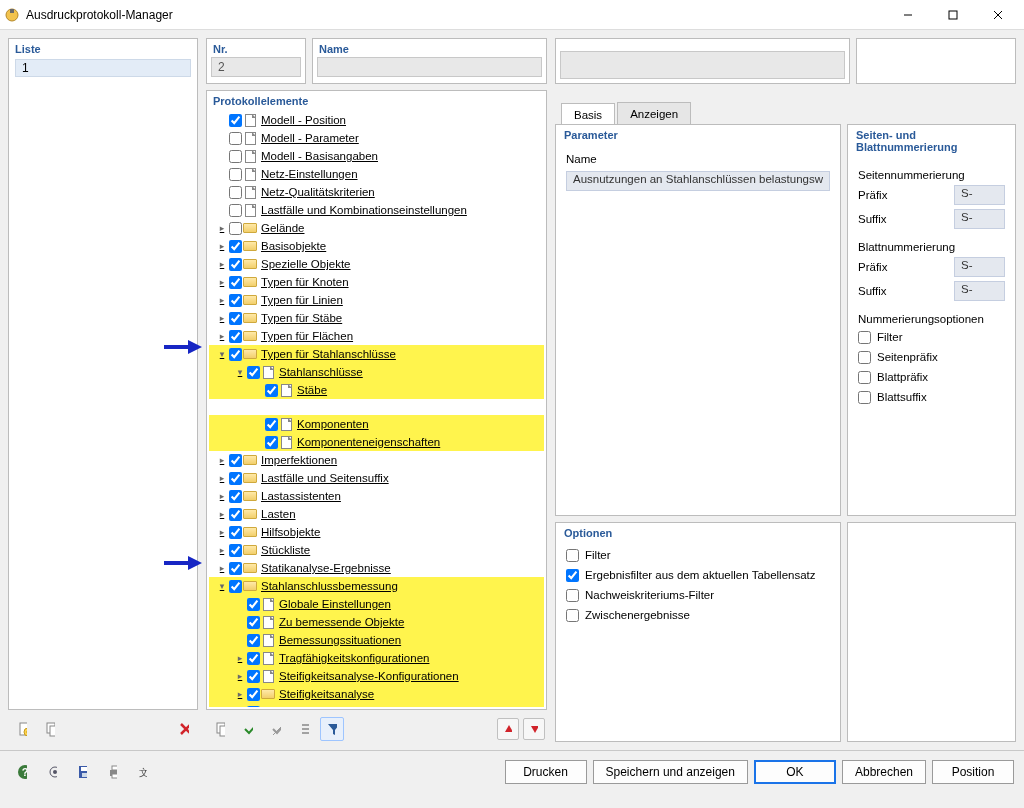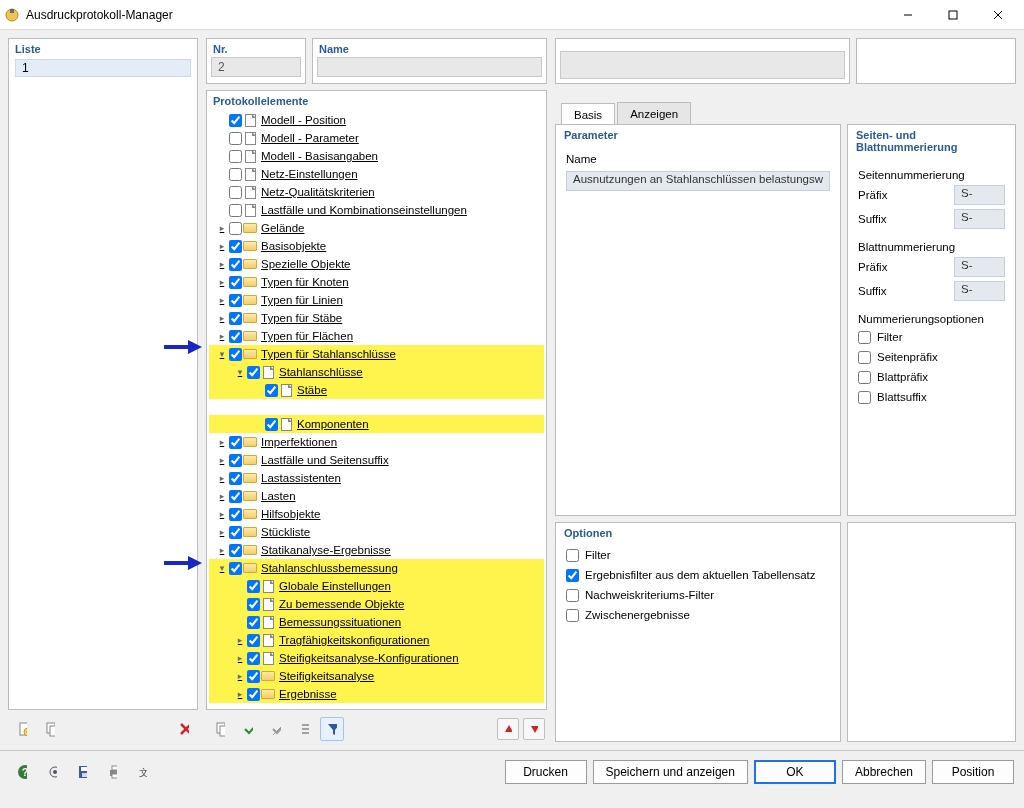--- a/index.html
+++ b/index.html
@@ -293,20 +293,28 @@
             </span>
             <span class="tree-label">Stäbe</span>
           </div>
           <div class="tree-row hl" style="padding-left: 42px; margin-top: 16px;">
             <span class="tree-caret empty">▸</span>
             <input type="checkbox" class="tree-check" checked="" style="">
             <span class="tree-icon">
               <span class="doc"></span>
             </span>
             <span class="tree-label">Komponenten</span>
+          </div>
+          <div class="tree-row hl" style="padding-left: 42px;">
+            <span class="tree-caret empty">▸</span>
+            <input type="checkbox" class="tree-check" checked="" style="">
+            <span class="tree-icon">
+              <span class="doc"></span>
+            </span>
+            <span class="tree-label">Komponenteneigenschaften</span>
           </div>
           <div class="tree-row" style="padding-left: 6px;">
             <span class="tree-caret">▸</span>
             <input type="checkbox" class="tree-check" checked="" style="">
             <span class="tree-icon">
               <span class="folder"></span>
             </span>
             <span class="tree-label">Imperfektionen</span>
           </div>
           <div class="tree-row" style="padding-left: 6px;">

